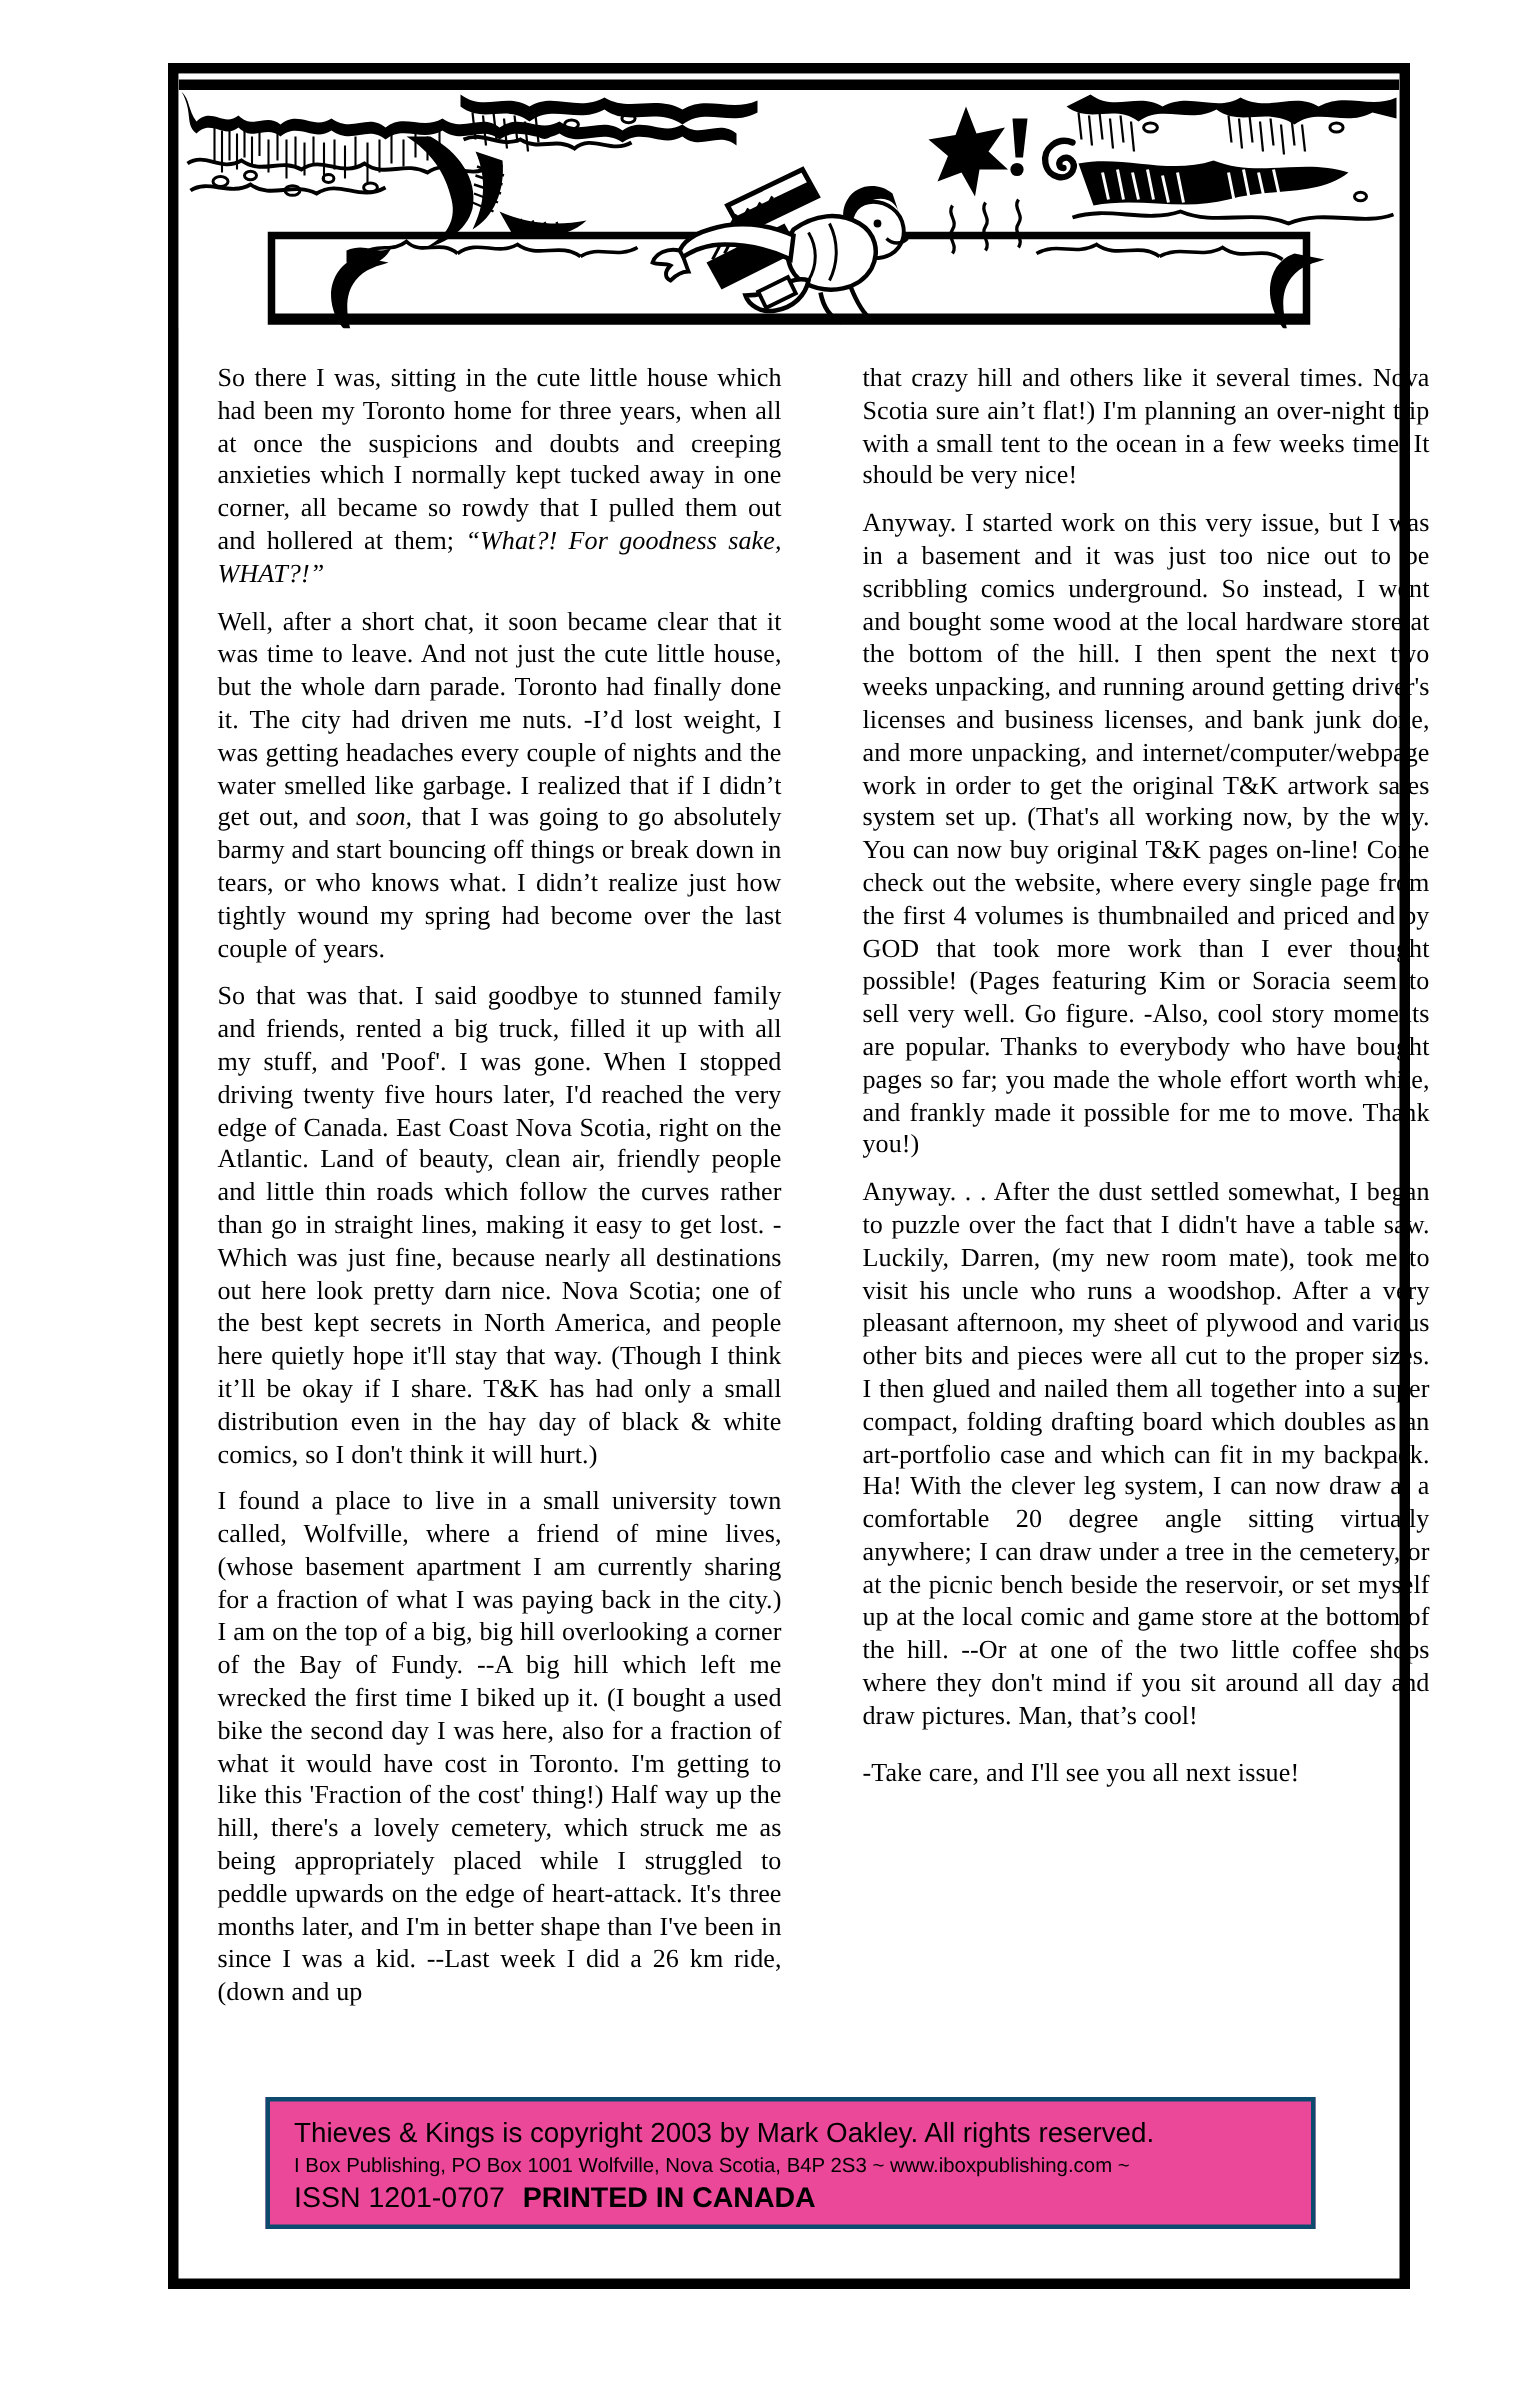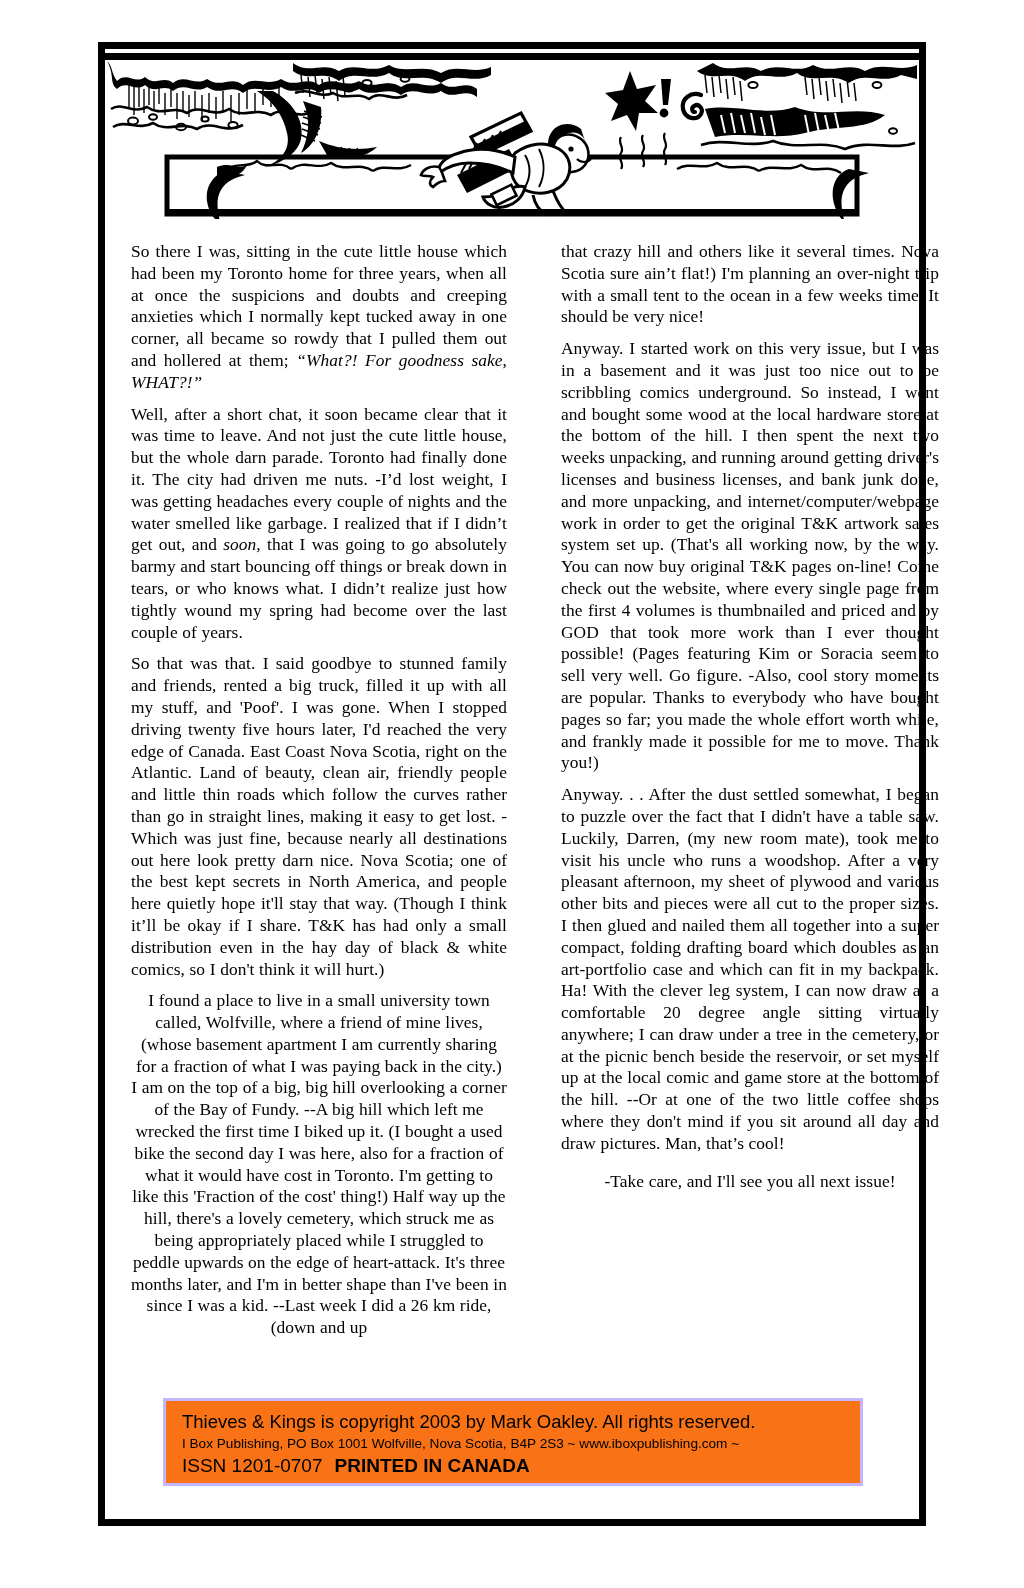--- a/index.html
+++ b/index.html
@@ -12,21 +12,21 @@
     height: 1588px;
     position: relative;
     overflow: hidden;
     font-family: "Liberation Serif", serif;
     color: #000000;
   }
 
   
   #page-frame {
     position: absolute;
-    left: 98px;
+    left: 112px;
     top: 42px;
     width: 828px;
     height: 1484px;
     border: 7px solid #000;
     box-sizing: border-box;
     background: #fff;
   }
 
   
   #banner {
@@ -57,34 +57,34 @@
   .para {
     margin: 0 0 10px 0;
     text-align: justify;
     font-size: 17.4px;
     line-height: 21.8px;
     letter-spacing: 0.05px;
     word-spacing: 0.2px;
     hyphens: none;
     -webkit-hyphens: none;
   }
-  .para:last-child { margin-bottom: 0; text-align: center; }
+  .para:last-child { margin-bottom: 0; }
   .para em { font-style: italic; }
   .nojust { text-align: left; }
 
   
   #footer-box {
     position: absolute;
     left: 58px;
     top: 1349px;
     width: 700px;
     height: 88px;
-    border: 3px solid #c4b5fd;
+    border: 3px solid #0c4a6e;
     box-sizing: border-box;
-    background: #f97316;
+    background: #ec4899;
     padding: 9px 0 0 16px;
     font-family: "Liberation Sans", sans-serif;
   }
   #footer-line1 {
     font-size: 18.5px;
     line-height: 23px;
     white-space: nowrap;
   }
   #footer-line2 {
     font-size: 13.6px;

